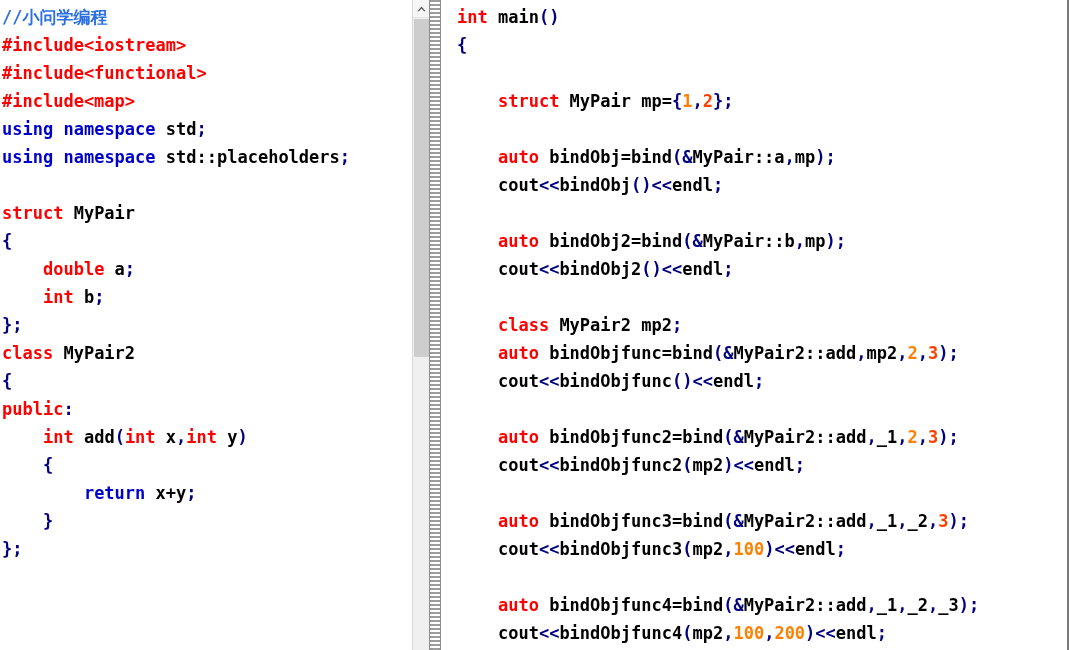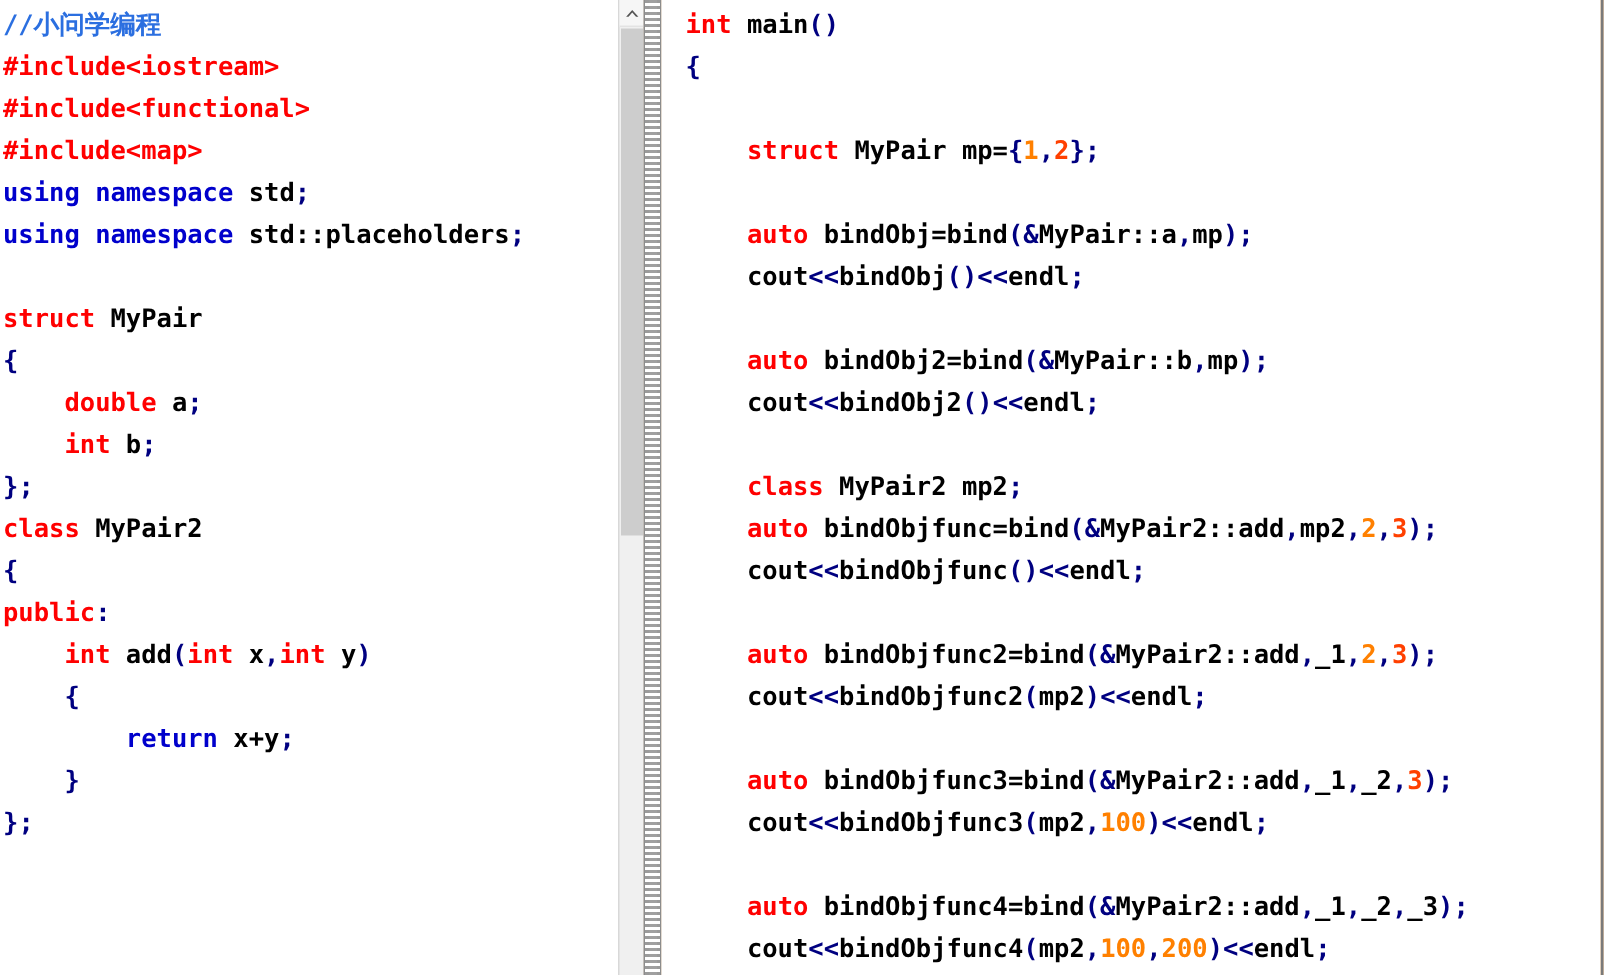--- a/index.html
+++ b/index.html
@@ -14,21 +14,21 @@
     font-family: "DejaVu Sans Mono", "Liberation Mono", monospace;
     overflow: hidden;
   }
 
   #app {
     position: relative;
     width: 1069px;
     height: 650px;
     display: flex;
     flex-direction: row;
-    background: #fdba74;
+    background: #ec4899;
   }
 
   
   .pane {
     position: relative;
     height: 650px;
     overflow: hidden;
     background: #ffffff;
   }
   .pane-left  { width: 412px; }

